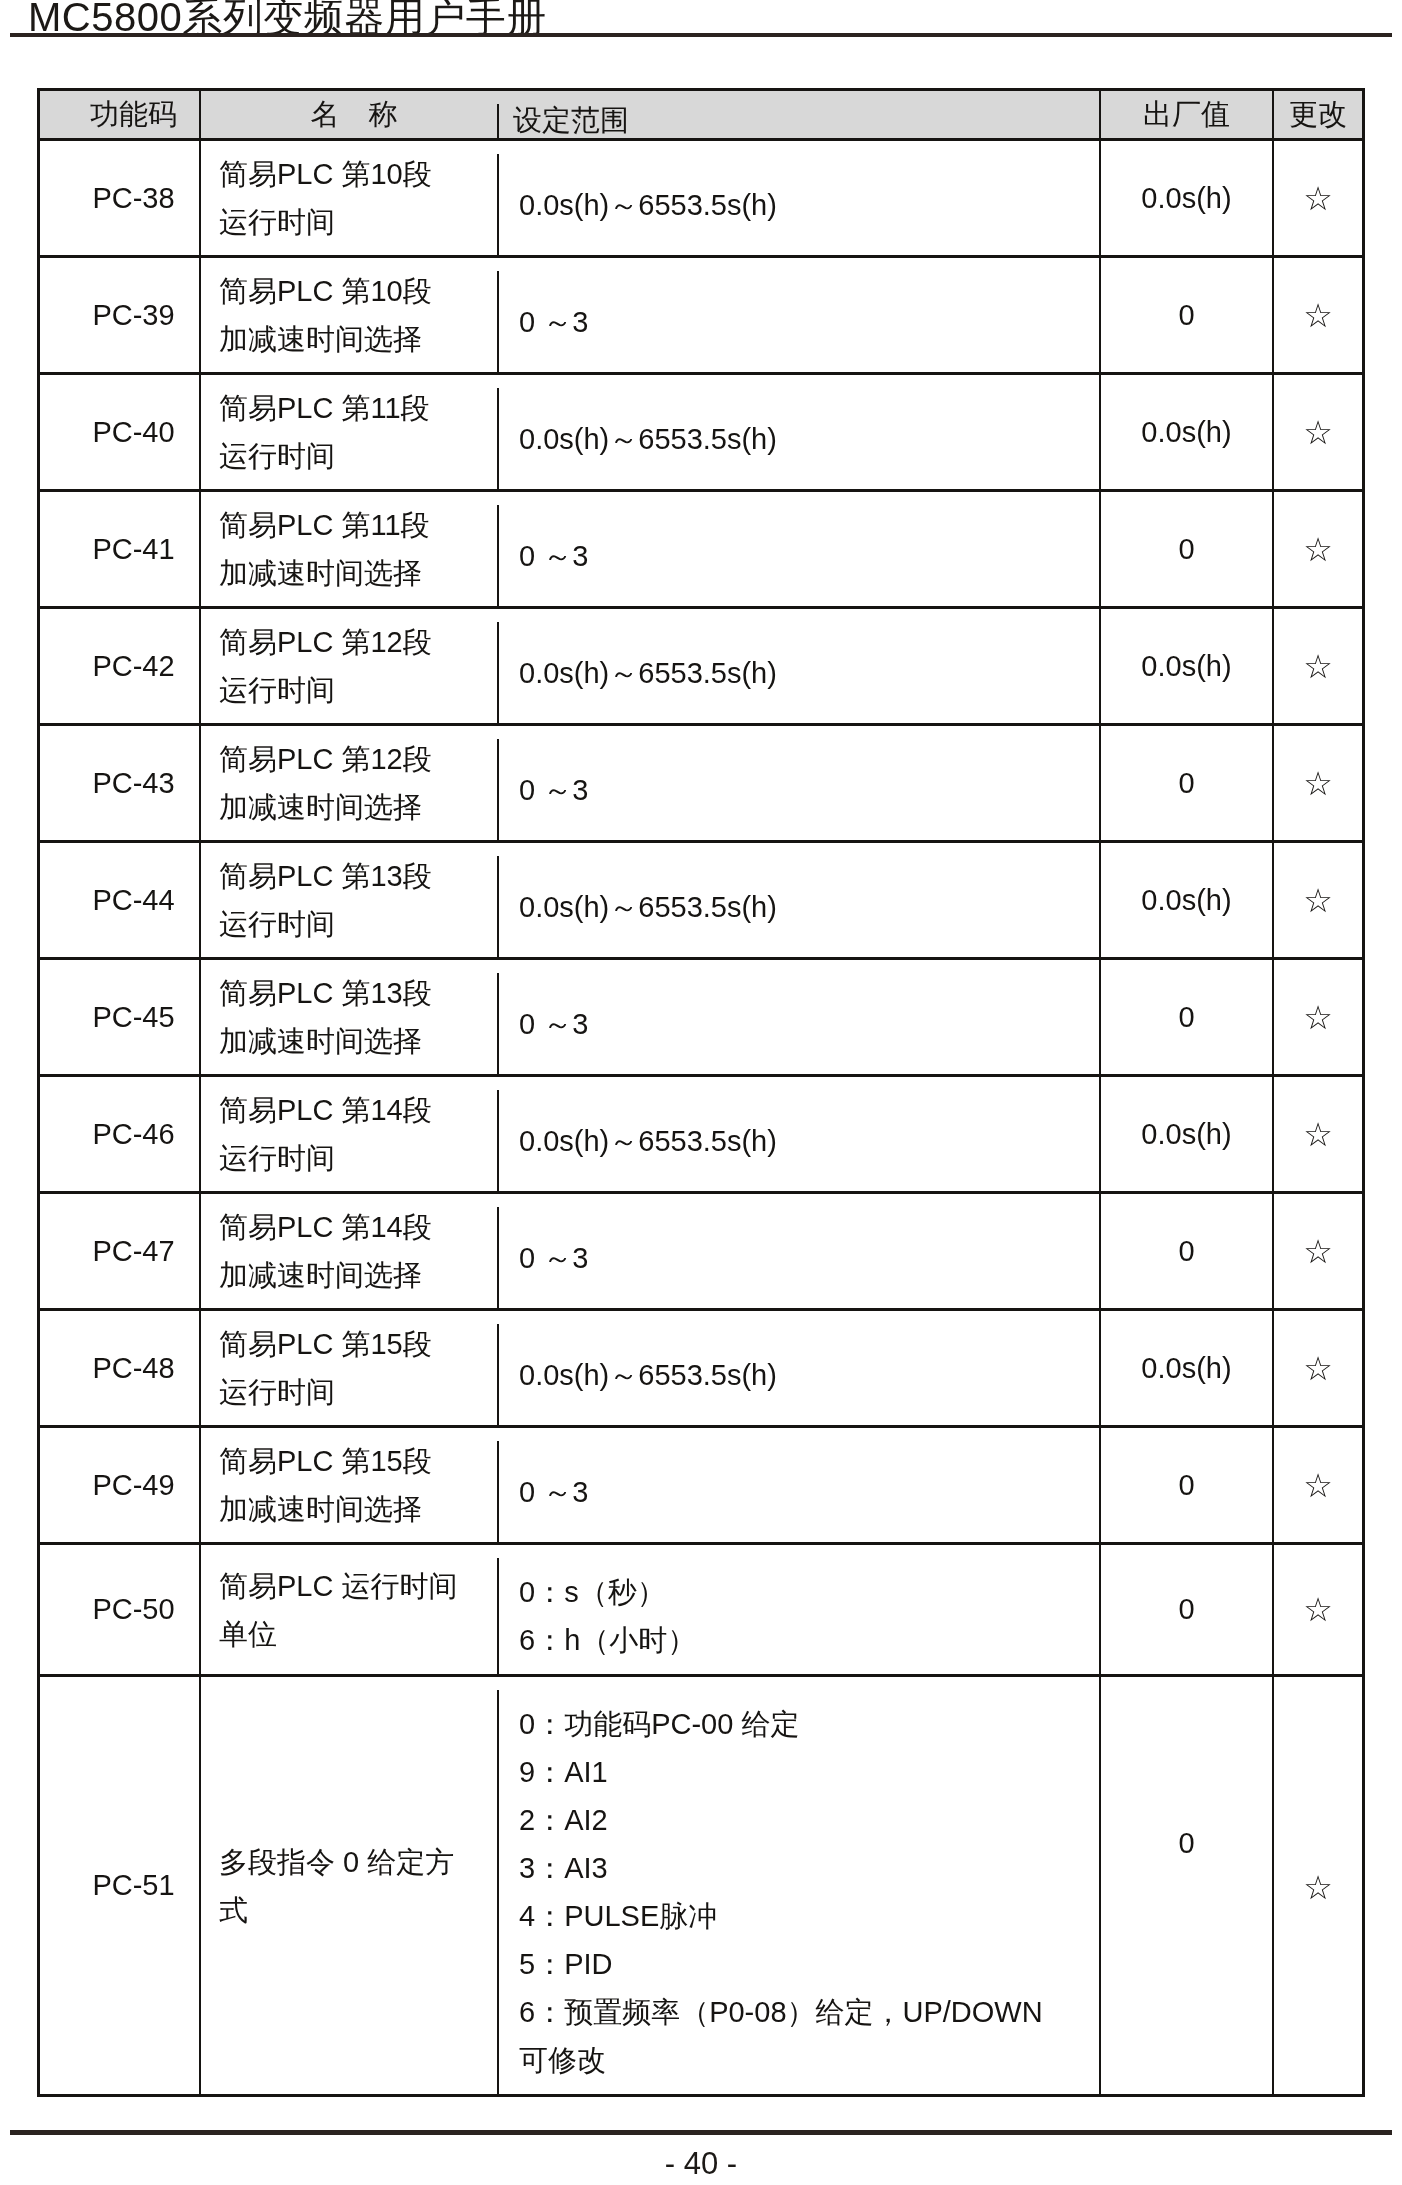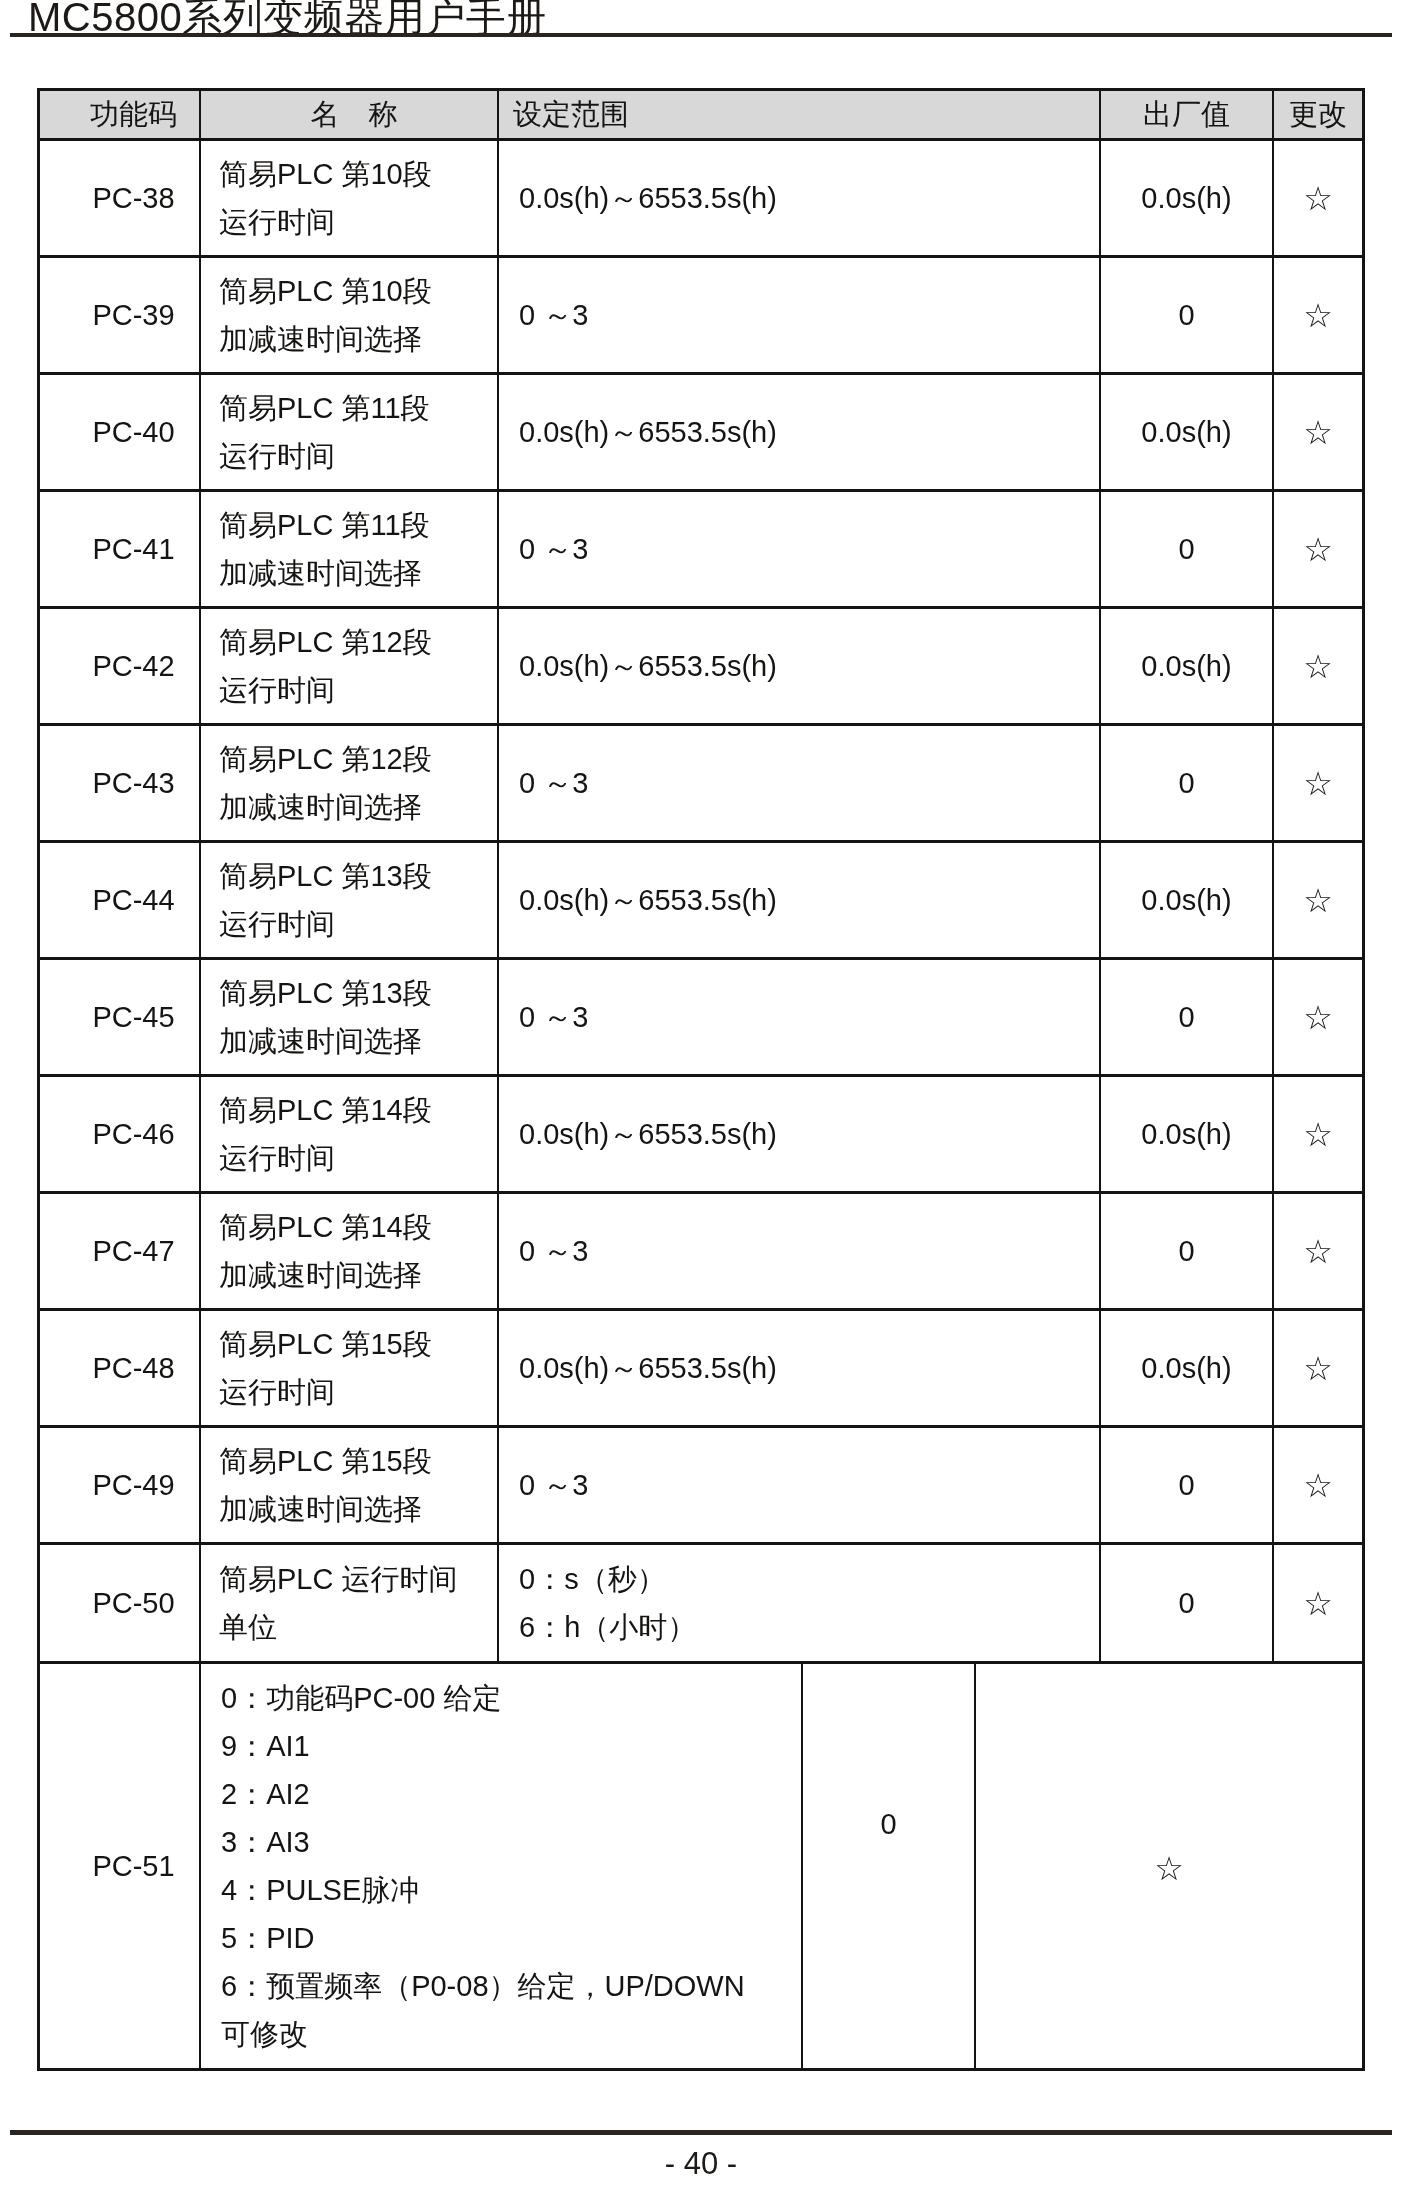--- a/index.html
+++ b/index.html
@@ -37,21 +37,21 @@
 
   .cell {
     border-left: 2px solid #161412;
     display: flex; flex-direction: column; justify-content: center;
     font-size: 29px;
   }
   .cell:first-child { border-left: none; }
 
   .c-code    { width: 159px; align-items: center; padding-left: 28px; }
   .c-name    { width: 298px; align-items: flex-start; padding: 8px 6px 8px 18px; line-height: 48px; }
-  .c-range   { width: 602px; align-items: flex-start; padding: 10px 6px 10px 20px; line-height: 48px; }
+  .c-range   { width: 602px; align-items: flex-start; padding: 10px 6px 10px 20px; line-height: 48px; margin-top: 13px; }
   .c-default { width: 173px; align-items: center; }
   .c-change  { flex: 1; align-items: center; }
 
   .star { font-size: 33px; color: #161412; }
 
   
   .t-header { height: 47px; background: #d8d8d8; }
   .t-header .cell { justify-content: center; line-height: normal; padding-top: 0; padding-bottom: 0; }
   .t-header .c-name  { align-items: center; padding-left: 16px; }
   .t-header .c-range { align-items: flex-start; padding-left: 14px; }
@@ -321,20 +321,24 @@
           <div class="val">0</div>
         </div>
         <div class="cell c-change">
           <div class="star">☆</div>
         </div>
       </div>
       <div class="t-row">
         <div class="cell c-code">
           <div class="val">PC-51</div>
         </div>
+        <div class="cell c-name">
+          <div class="line">多段指令 0 给定方</div>
+          <div class="line">式</div>
+        </div>
         <div class="cell c-range">
           <div class="line">0：功能码PC-00 给定</div>
           <div class="line">9：AI1</div>
           <div class="line">2：AI2</div>
           <div class="line">3：AI3</div>
           <div class="line">4：PULSE脉冲</div>
           <div class="line">5：PID</div>
           <div class="line">6：预置频率（P0-08）给定，UP/DOWN</div>
           <div class="line">可修改</div>
         </div>

